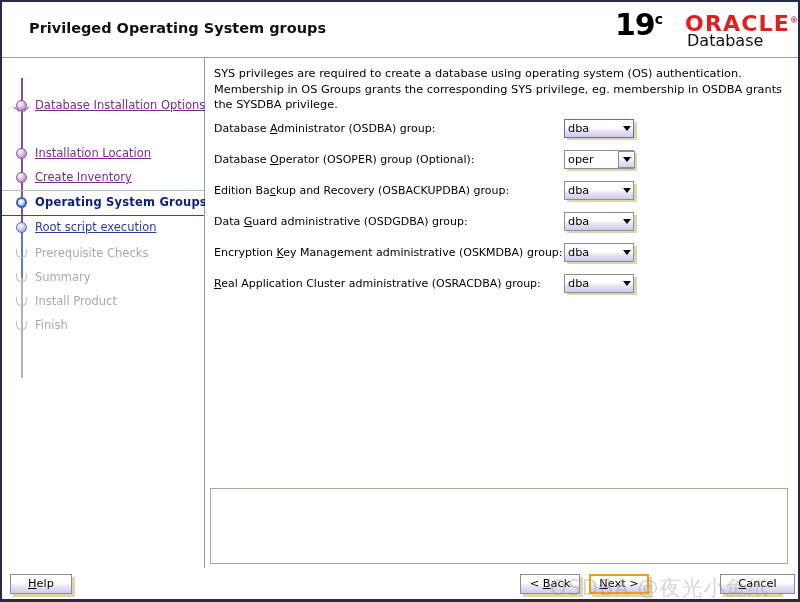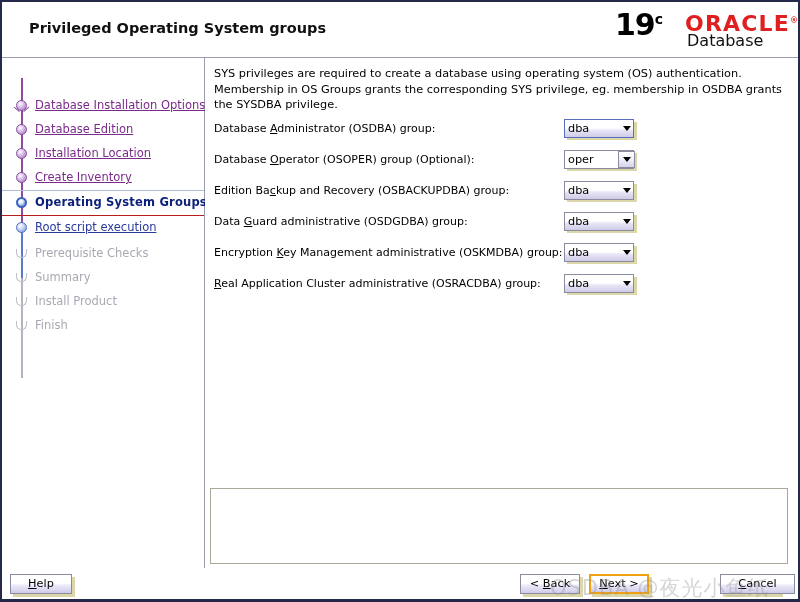--- a/index.html
+++ b/index.html
@@ -399,26 +399,20 @@
 
     <div class="nav-item done" style="top:36px;">
       <span class="node">
         <span class="arm-l"></span>
           <span class="arm-r"></span>
           <span class="ball"></span>
       </span>
       <span class="label">Database Installation Options</span>
     </div>
 
-    <div class="nav-item done" style="top:60px;">
-      <span class="node">
-          <span class="ball"></span>
-        </span>
-      <span class="label">Database Edition</span>
-    </div>
 
     <div class="nav-item done" style="top:84px;">
       <span class="node">
           <span class="ball"></span>
         </span>
       <span class="label">Installation Location</span>
     </div>
 
     <div class="nav-item done" style="top:108px;">
       <span class="node">

